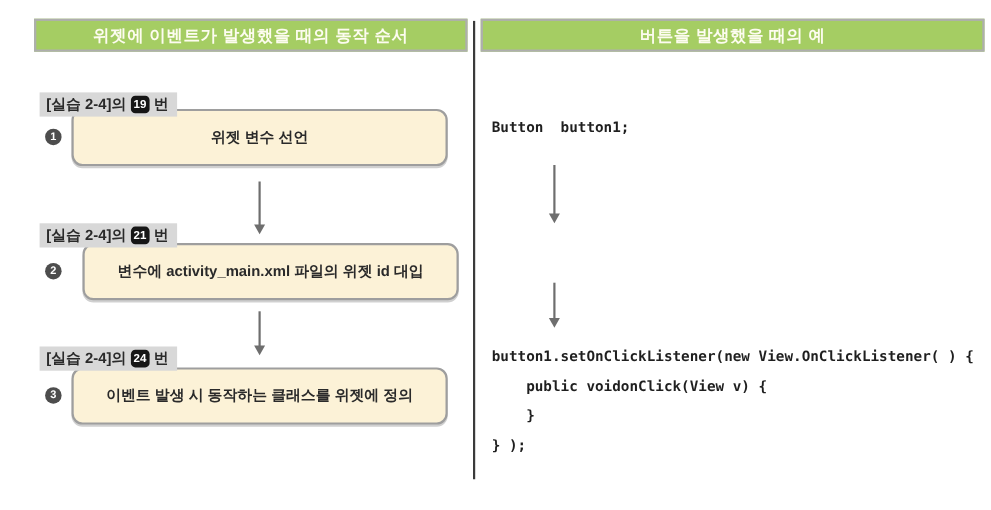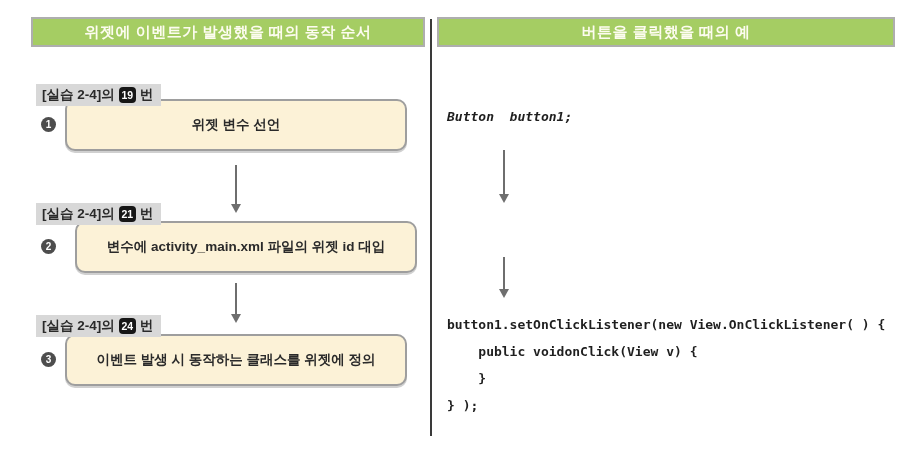--- a/index.html
+++ b/index.html
@@ -71,36 +71,36 @@
     width:0; height:0;
     border-left:5px solid transparent; border-right:5px solid transparent;
     border-top:9px solid var(--arrow,#6e6e6e);
   }
 
   
   .code {
     position:absolute; left:447px;
     font-family:"DejaVu Sans Mono","Liberation Mono",monospace;
     font-size:13px; font-weight:bold; color:var(--code-color,#1f1f1f);
-    white-space:pre; line-height:20px;font-style:italic;
+    white-space:pre; line-height:20px;
   }
   .code-block { position:absolute; left:447px; }
   .code-block .code-line {
     font-family:"DejaVu Sans Mono","Liberation Mono",monospace;
     font-size:13px; font-weight:bold; color:var(--code-color,#1f1f1f);
     white-space:pre; line-height:27px;
   }
 </style>
 </head>
 <body>
 
 <div class="figure">
 
   <div class="panel-header left">위젯에 이벤트가 발생했을 때의 동작 순서</div>
-  <div class="panel-header right">버튼을 클릭했을 때의 예</div>
+  <div class="panel-header right">버튼을 발생했을 때의 예</div>
 
   <div class="divider"></div>
 
   <div class="step-label" style="left:36px; top:84px;">
     <span>[실습 2-4]의</span>
     <span class="num-badge">19</span>
     <span>번</span>
   </div>
   <div class="step-circle" style="top:117px;">1</div>
   <div class="step-box" style="top:99px;">위젯 변수 선언</div>

